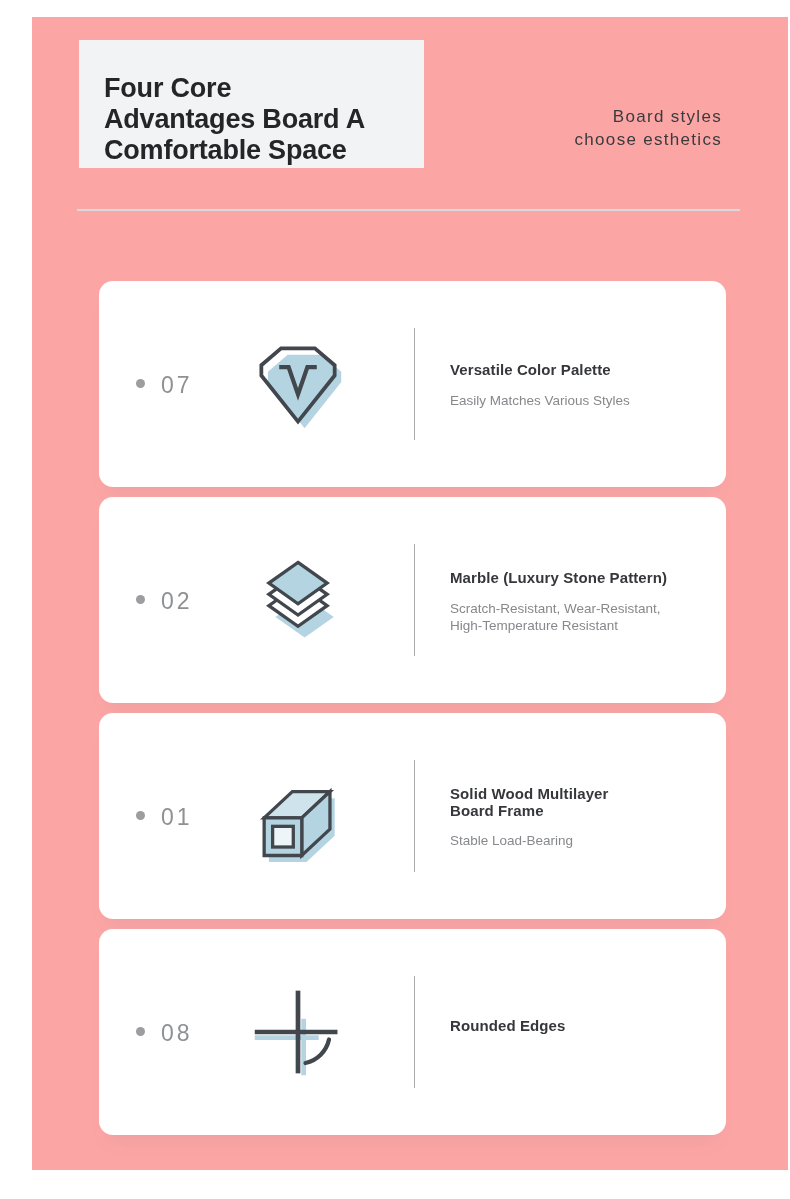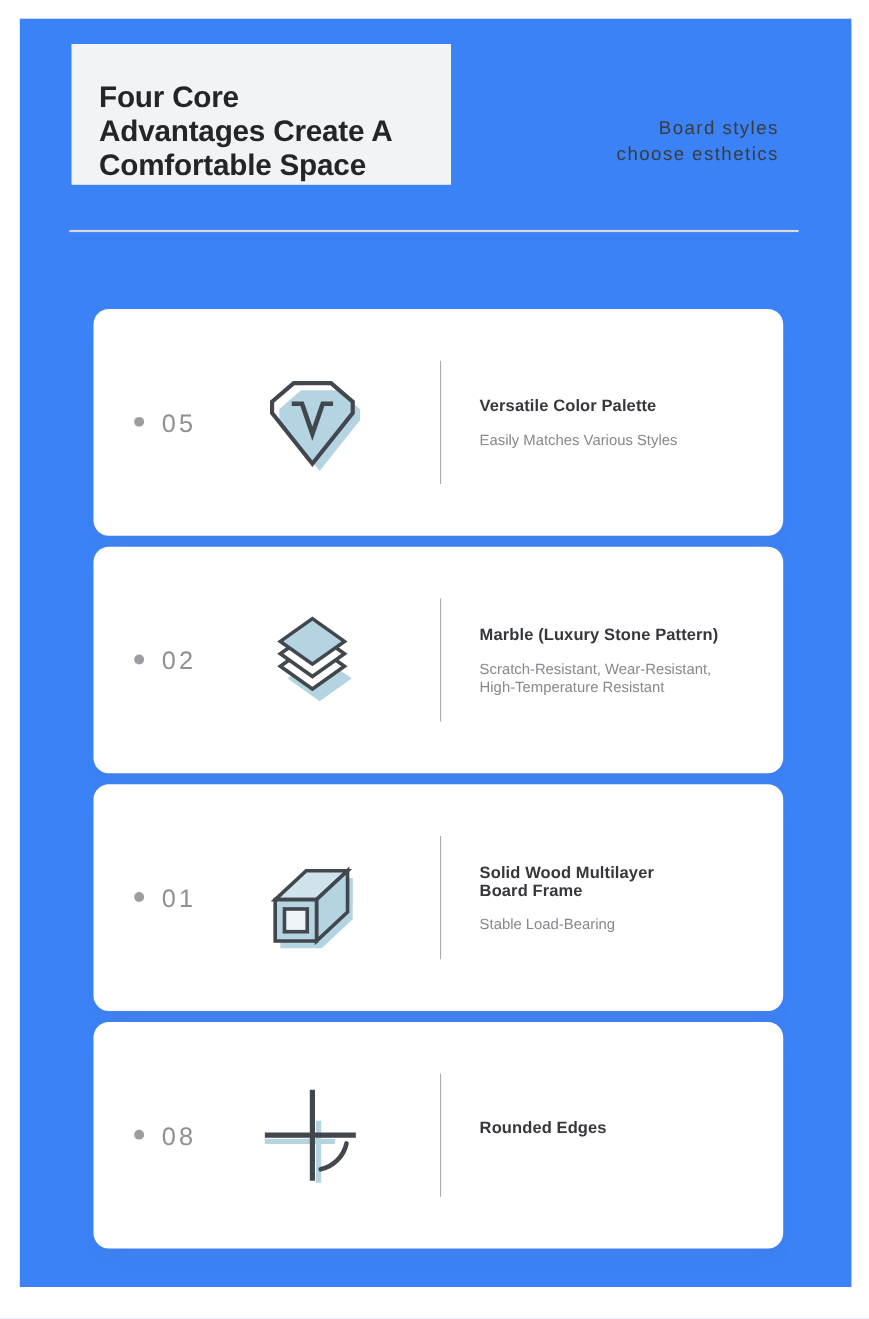--- a/index.html
+++ b/index.html
@@ -1,22 +1,22 @@
 <!DOCTYPE html>
 <html><head>
 <meta charset="utf-8">
 <style>
   html,body{margin:0;padding:0;}
   body{
     width:790px;height:1199px;position:relative;background:#ffffff;
     font-family:"Liberation Sans", sans-serif;overflow:hidden;
   }
   .panel{
-    position:absolute;left:18px;top:17px;width:756px;height:1153px;
-    background:#3b82f6;
+    position:absolute;left:32px;top:17px;width:756px;height:1153px;
+    background:#fca5a5;
   }
   .heading-box{
     position:absolute;left:47px;top:23px;width:345px;height:128px;
     background:#f2f3f4;
   }
   .heading{
     position:absolute;left:72px;top:56px;margin:0;
     font-size:27px;line-height:31px;font-weight:bold;color:#242529;
     letter-spacing:-0.2px;
   }
@@ -68,36 +68,36 @@
 </style>
 </head>
 <body>
 
 <div class="panel">
 
   <div class="heading-box"></div>
 
   <h1 class="heading">
     <span>Four Core</span>
-    <span>Advantages Create A</span>
+    <span>Advantages Board A</span>
     <span>Comfortable Space</span>
   </h1>
 
   <div class="tagline">
     <span>Board styles</span>
     <span>choose esthetics</span>
   </div>
 
   <div class="rule"></div>
 
   <div class="cards">
 
     <div class="card">
       <div class="dot"></div>
-      <div class="num">05</div>
+      <div class="num">07</div>
       <div class="icon">
         <svg viewBox="0 0 100 100" xmlns="http://www.w3.org/2000/svg">
           <polygon points="39,19 75,19 96,37 96,48 57,97 18,48 18,37" fill="#b4d4e2"></polygon>
           <polygon points="32,12 68,12 89,30 89,41 50,90 11,41 11,30" fill="none" stroke="#41474d" stroke-width="4" stroke-linejoin="miter"></polygon>
           <polyline points="30,32 40,32 50,61 60,32 70,32" fill="none" stroke="#41474d" stroke-width="4.5" stroke-linejoin="miter"></polyline>
         </svg>
       </div>
       <div class="vline"></div>
       <div class="txt">
         <h2 class="title">

